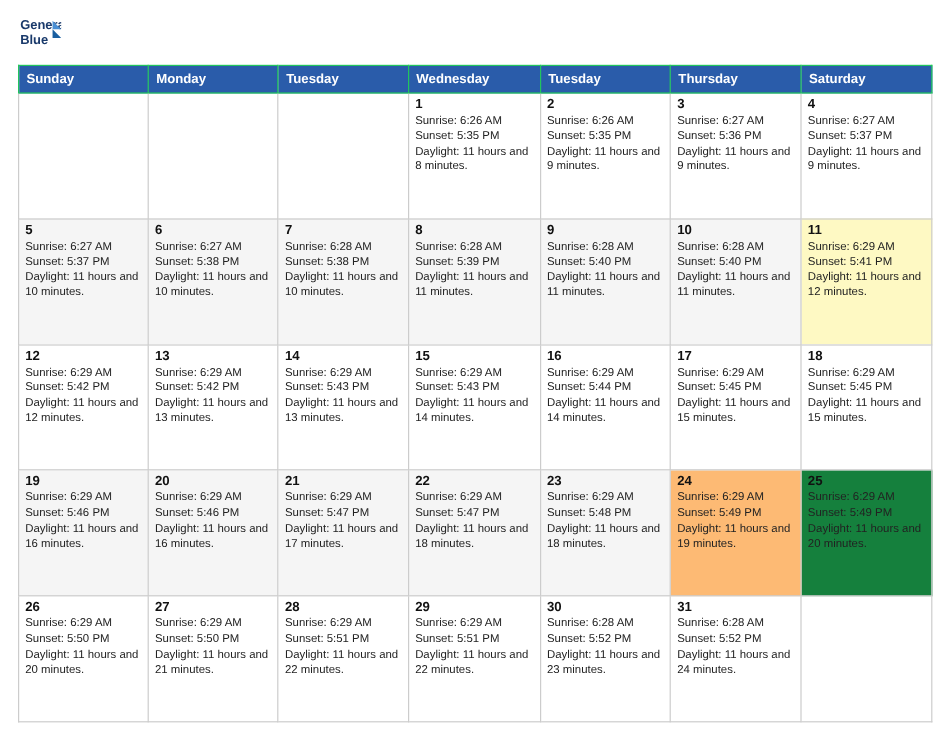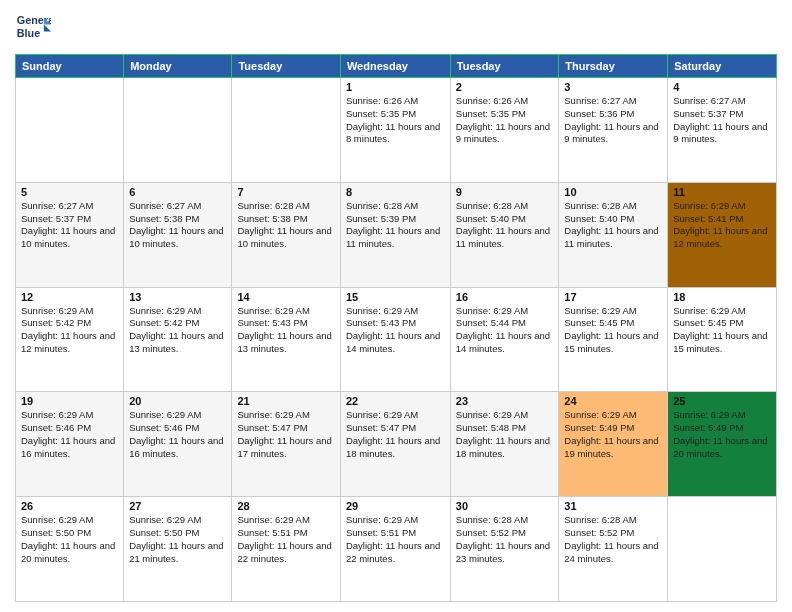--- a/index.html
+++ b/index.html
@@ -174,21 +174,21 @@
             <div class="day-info" style="white-space: pre-line;">Sunrise: 6:28 AM
 Sunset: 5:40 PM
 Daylight: 11 hours and 11 minutes.</div>
           </td>
           <td style="background: rgb(245, 245, 245);">
             <div class="day-num">10</div>
             <div class="day-info" style="white-space: pre-line;">Sunrise: 6:28 AM
 Sunset: 5:40 PM
 Daylight: 11 hours and 11 minutes.</div>
           </td>
-          <td style="background: #a16207;">
+          <td style="background: #fef9c3;">
             <div class="day-num">11</div>
             <div class="day-info" style="white-space: pre-line;">Sunrise: 6:29 AM
 Sunset: 5:41 PM
 Daylight: 11 hours and 12 minutes.</div>
           </td>
         </tr>
         <tr>
           <td>
             <div class="day-num">12</div>
             <div class="day-info" style="white-space: pre-line;">Sunrise: 6:29 AM

